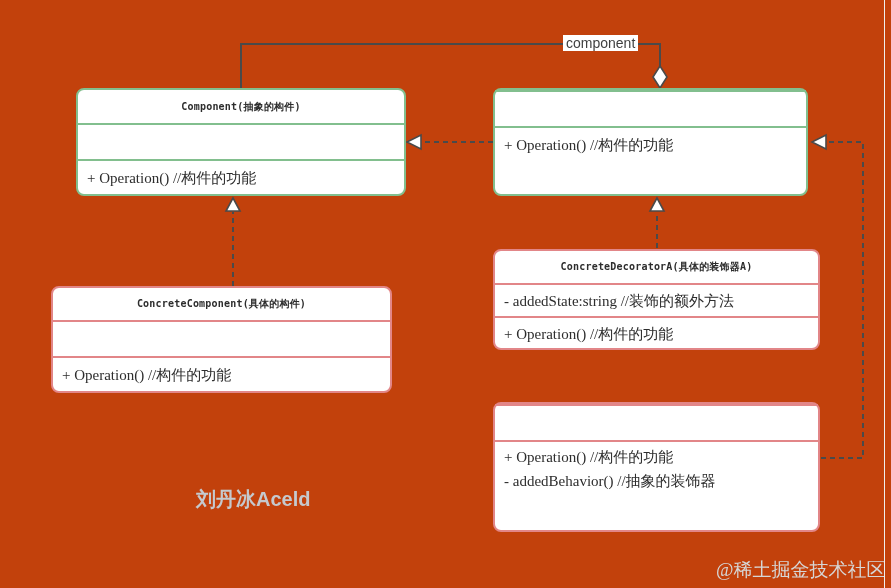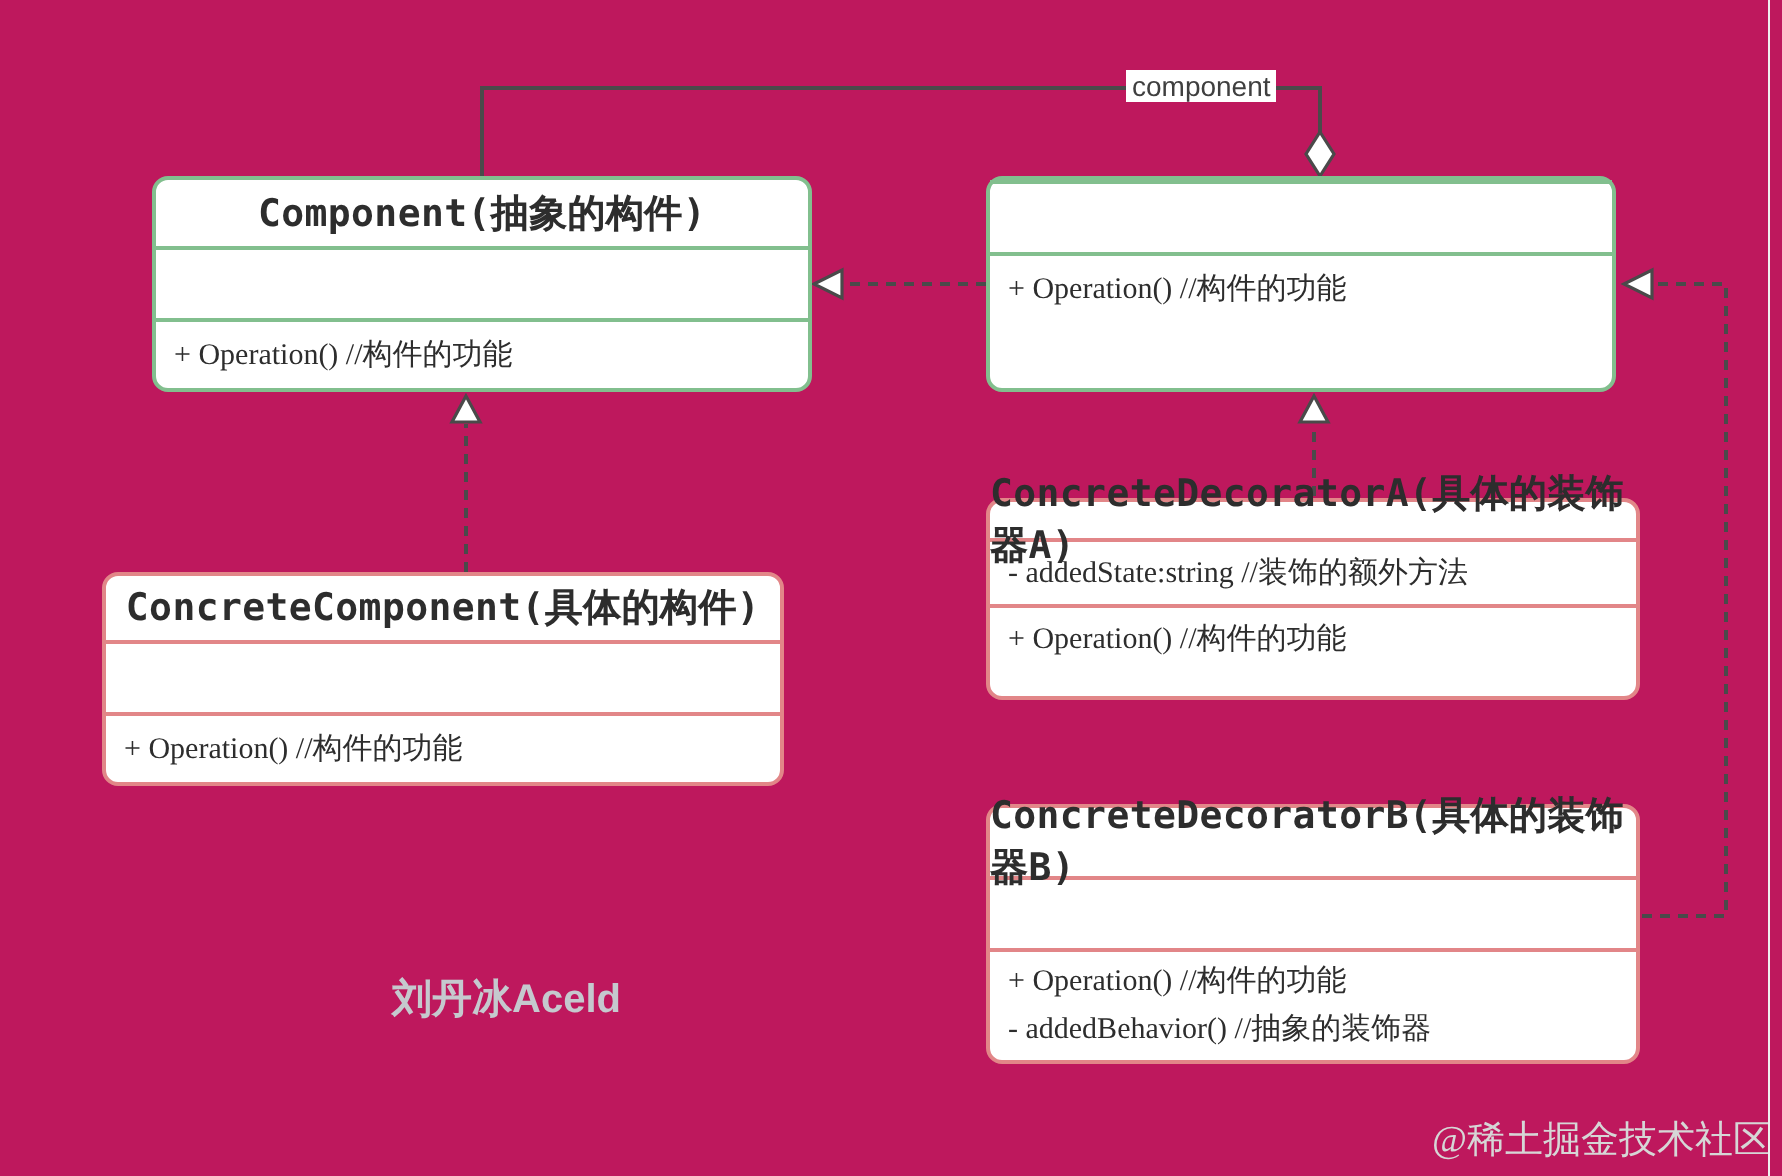--- a/index.html
+++ b/index.html
@@ -1,41 +1,41 @@
 <!DOCTYPE html>
 <html style="--abstract: #82bf8e; --concrete: #e28688;"><head>
 <meta charset="utf-8">
 <style>
   html,body { margin:0; padding:0; background:#ffffff; }
   #canvas {
     position: relative;
     width: 891px;
     height: 588px;
-    background: #be185d;
+    background: #c2410c;
     overflow: hidden;
     font-family: "DejaVu Sans Mono", "Liberation Mono", monospace;
     border-bottom: 1px solid #c9c9c9;
   }
   .uml-box {
     position: absolute;
     background: #ffffff;
     border: 2px solid var(--concrete, #e28688);
     border-radius: 8px;
     box-sizing: border-box;
     color: #2d2d2d;
     z-index: 2;
   }
   .uml-box.green { border-color: var(--abstract, #82bf8e); }
   .uml-box.red   { border-color: var(--concrete, #e28688); }
   .uml-title {
     display: flex;
     align-items: center;
     justify-content: center;
     font-weight: bold;
-    font-size: 19px;
+    font-size: 10px;
     letter-spacing: 0.2px;
     box-sizing: border-box;
   }
   .uml-sec {
     border-top: 2px solid;
     box-sizing: border-box;
     display: flex;
     flex-direction: column;
     justify-content: center;
   }
@@ -134,31 +134,30 @@
 
   <div class="uml-box red" style="left:51px; top:286px; width:341px; height:107px;">
     <div class="uml-title" style="height:32px">ConcreteComponent(具体的构件)</div>
     <div class="uml-sec" style="height:36px"></div>
     <div class="uml-sec" style="height:35px">
       <div class="uml-line">+ Operation() //构件的功能</div>
     </div>
   </div>
 
   <div class="uml-box red" style="left:493px; top:249px; width:327px; height:101px;">
-    <div class="uml-title" style="height:18px">ConcreteDecoratorA(具体的装饰器A)</div>
+    <div class="uml-title" style="height:32px">ConcreteDecoratorA(具体的装饰器A)</div>
     <div class="uml-sec" style="height:33px">
       <div class="uml-line">- addedState:string //装饰的额外方法</div>
     </div>
     <div class="uml-sec" style="height:33px">
       <div class="uml-line">+ Operation() //构件的功能</div>
     </div>
   </div>
 
   <div class="uml-box red" style="left:493px; top:402px; width:327px; height:130px;">
-    <div class="uml-title" style="height:34px">ConcreteDecoratorB(具体的装饰器B)</div>
     <div class="uml-sec" style="height:36px"></div>
     <div class="uml-sec" style="height:56px">
       <div class="uml-line">+ Operation() //构件的功能</div>
       <div class="uml-line">- addedBehavior() //抽象的装饰器</div>
     </div>
   </div>
 
   <div class="wm-author">刘丹冰Aceld</div>
   <div class="wm-site">@稀土掘金技术社区</div>
   <div class="right-edge"></div>

